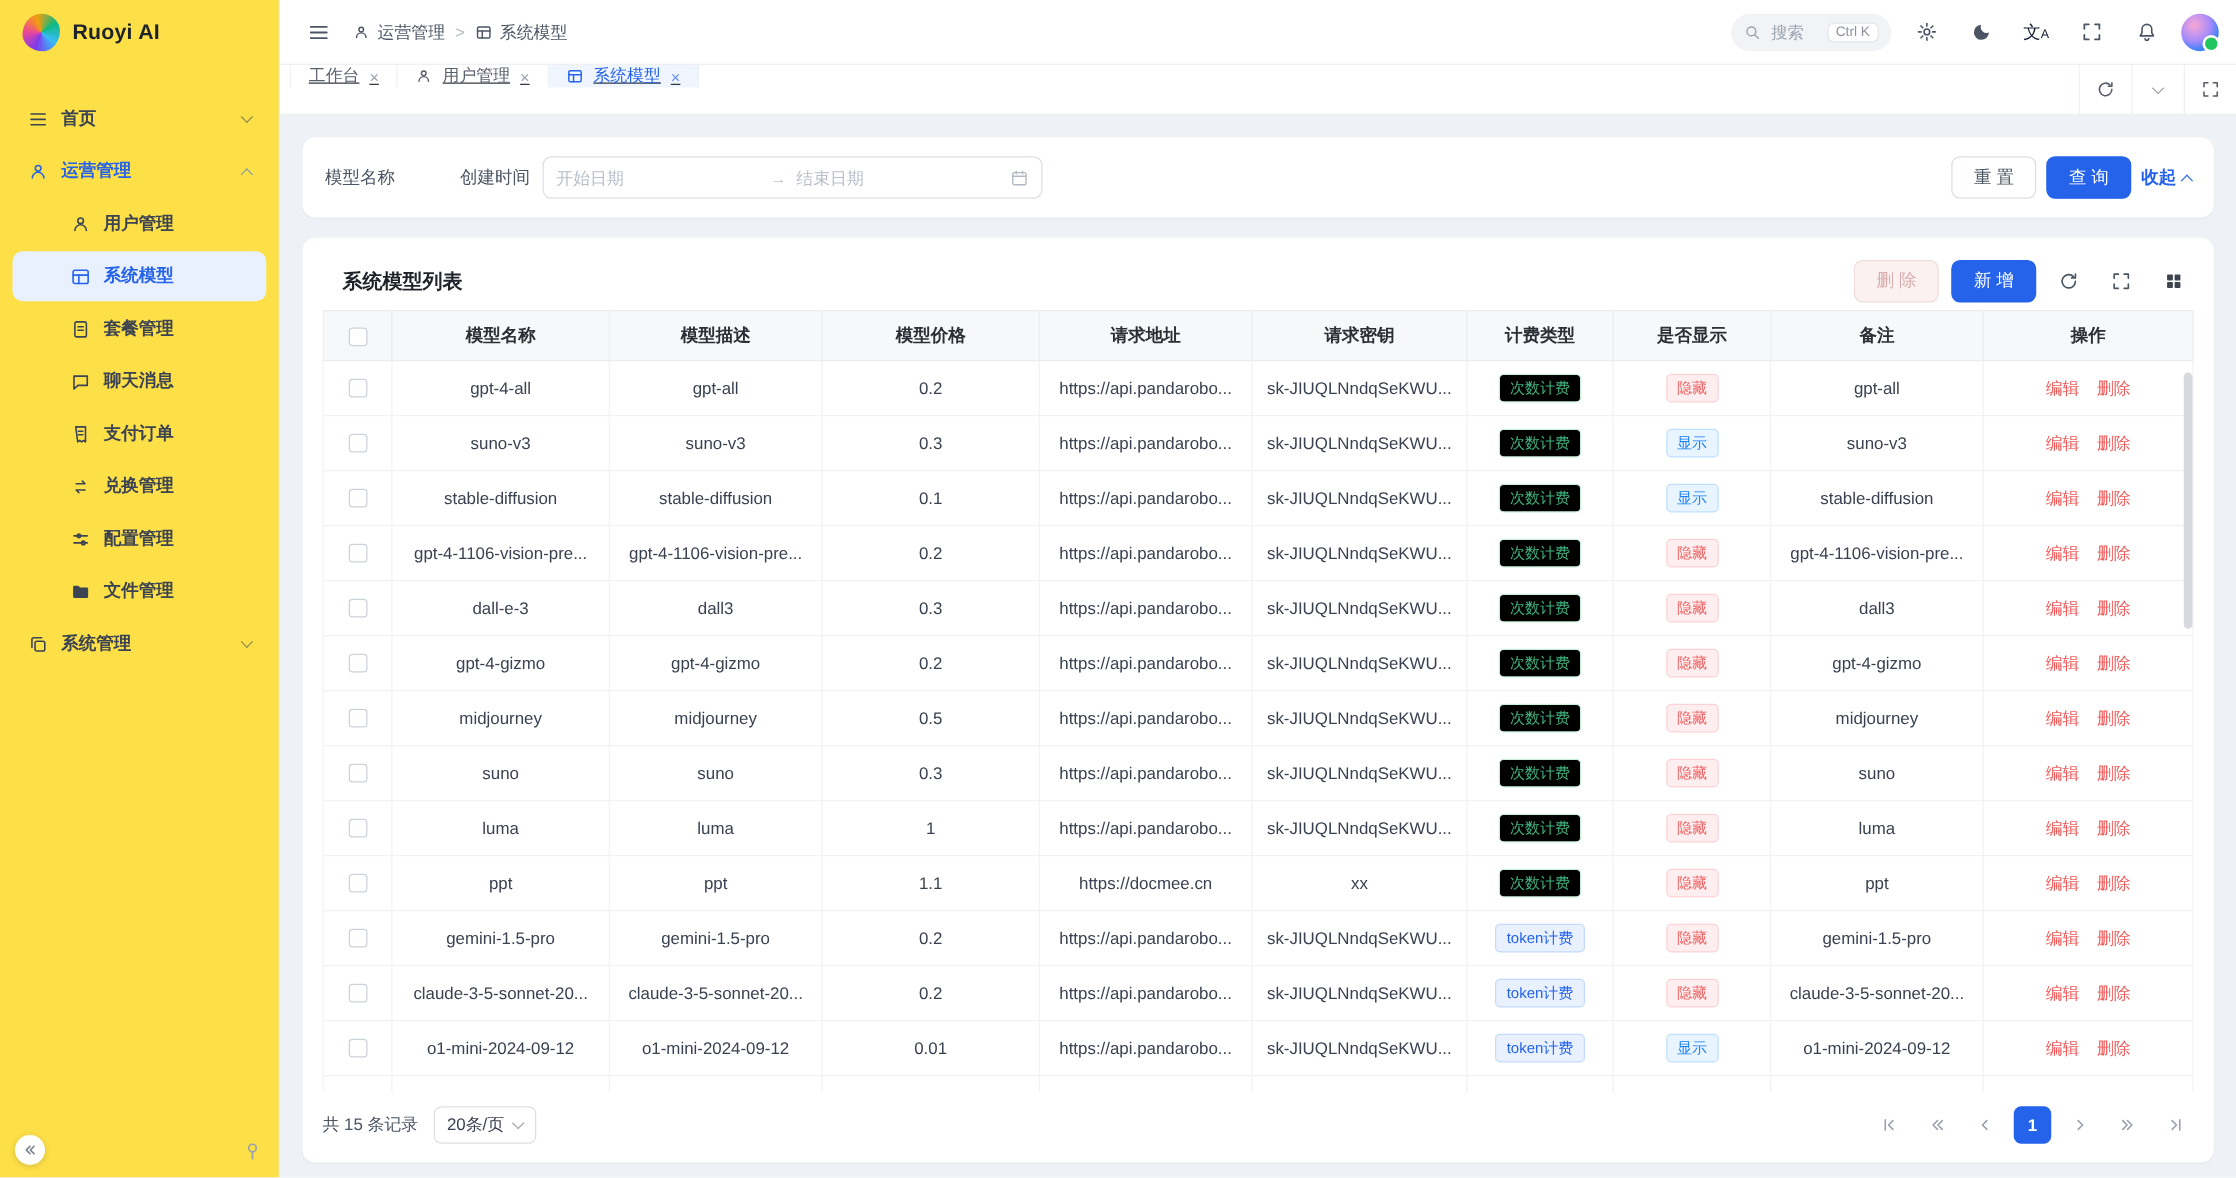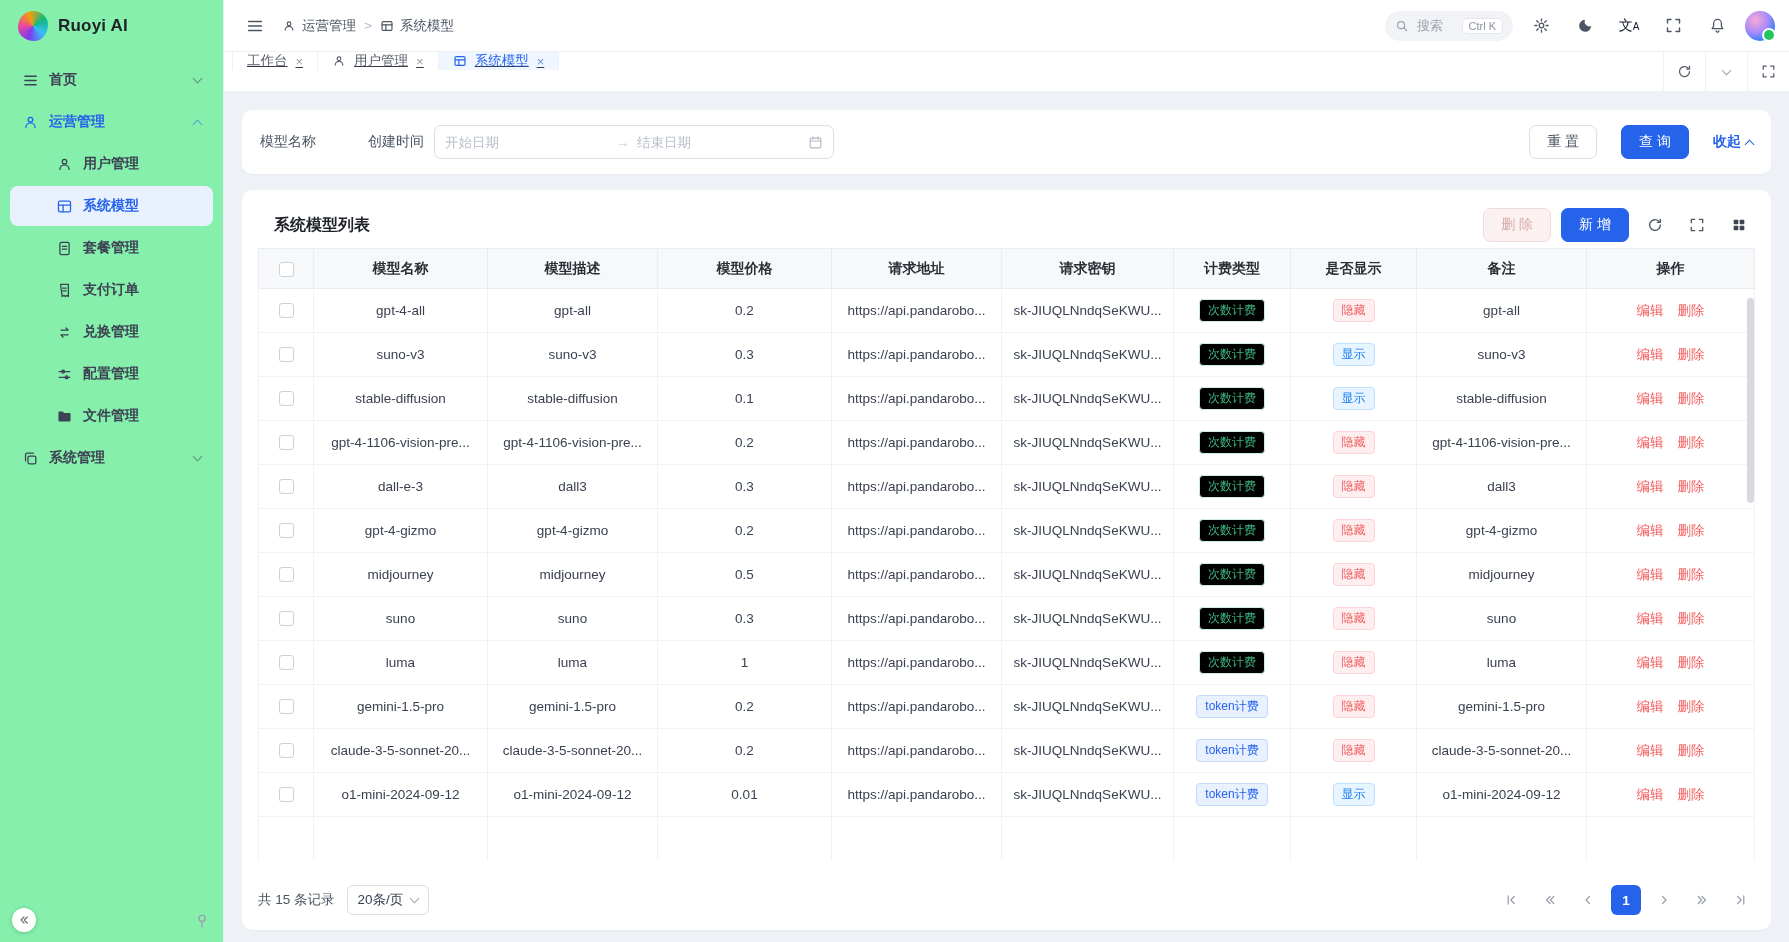--- a/index.html
+++ b/index.html
@@ -2,22 +2,22 @@
 <html><head>
 <meta charset="utf-8">
 <style>
   * { margin:0; padding:0; box-sizing:border-box; }
   html,body { width:1789px; height:942px; overflow:hidden;
     font-family:"Liberation Sans","DejaVu Sans",sans-serif;
     background:#eef1f6; color:#333a45; font-size:14px; }
   .app { display:flex; width:1789px; height:942px; }
 
   
-  .sidebar { width:224px; background:#86efac; border-right:1px solid #e9ecf1;
-    display:flex; flex-direction:column; position:relative; flex:0 0 auto; }
+  .sidebar { width:224px; background:#fde047; border-right:1px solid #e9ecf1;
+    display:flex; flex-direction:column; position:relative; flex:0 0 auto;gap:15px; }
   .logo { height:52px; display:flex; align-items:center; gap:10px; padding:0 18px; cursor:pointer; }
   .logo-mark { width:30px; height:30px; border-radius:50% 50% 46% 54%/55% 45% 55% 45%;
     background:conic-gradient(from 200deg,#7c3aed,#ec4899,#f59e0b,#10b981,#38bdf8,#7c3aed); }
   .logo-text { font-size:17px; font-weight:700; color:#1f2329; letter-spacing:.2px; }
   .menu { flex:1; padding:8px 10px; overflow:hidden; }
   .mi { height:40px; display:flex; align-items:center; gap:10px; padding:0 12px;
     border-radius:8px; color:#3c4352; cursor:pointer; margin-bottom:2px; font-size:14px; }
   .mi .ic { width:17px; height:17px; flex:0 0 auto; }
   .mi .lbl { flex:1; white-space:nowrap;font-weight:bold; }
   .mi.child { padding-left:46px; }
@@ -77,21 +77,21 @@
     font-size:13.5px; color:#333; background:#fff; outline:none; font-family:inherit; }
   .f-input::placeholder { color:#b9bfc9; }
   .date-range { width:400px; height:34px; border:1px solid #dcdfe5; border-radius:7px;
     display:flex; align-items:center; padding:0 10px; gap:8px; }
   .date-range input { border:none; outline:none; flex:1; min-width:0; font-size:13.5px; color:#333;
     font-family:inherit; background:transparent; }
   .date-range input::placeholder { color:#b9bfc9; }
   .range-sep { color:#c3c8d1; font-size:13px; }
   .cal-ic { width:15px; height:15px; color:#b3b9c3; flex:0 0 auto; }
   .gap40 { width:42px; flex:0 0 auto; }
-  .filter-right { margin-left:auto; display:flex; align-items:center; gap:24px; }
+  .filter-right { margin-left:auto; display:flex; align-items:center; gap:8px; }
   .btn { height:34px; padding:0 17px; border-radius:7px; border:1px solid #dcdfe5; background:#fff;
     color:#4b5563; font-size:14px; display:inline-flex; align-items:center; justify-content:center;
     cursor:pointer; white-space:nowrap; font-family:inherit; }
   .btn-primary { background:#2563eb; border-color:#2563eb; color:#fff; }
   .btn-danger-disabled { background:#fbf1f1; border-color:#f1dcdc; color:#d9abab; cursor:not-allowed; }
   .collapse-link { color:#2563eb; display:flex; align-items:center; gap:5px; font-weight:600; cursor:pointer; }
   .collapse-link .chev { opacity:1; }
 
   .table-card { margin-top:16px; flex:1; display:flex; flex-direction:column; min-height:0; padding:12px 16px 4px; }
   .table-toolbar { display:flex; align-items:center; height:46px; flex:0 0 auto; }
@@ -186,20 +186,26 @@
 
       <div class="mi child">
         <svg class="ic" viewBox="0 0 24 24" fill="none" stroke="currentColor" stroke-width="1.8" stroke-linecap="round">
             <rect x="5.5" y="3.5" width="13" height="17" rx="2"></rect>
             <line x1="9" y1="9" x2="15" y2="9"></line>
             <line x1="9" y1="13" x2="15" y2="13"></line>
           </svg>
         <span class="lbl">套餐管理</span>
       </div>
 
+      <div class="mi child">
+        <svg class="ic" viewBox="0 0 24 24" fill="none" stroke="currentColor" stroke-width="1.8" stroke-linejoin="round">
+            <path d="M4.5 5.5h15v10.5H9l-4.5 4z"></path>
+          </svg>
+        <span class="lbl">聊天消息</span>
+      </div>
 
       <div class="mi child">
         <svg class="ic" viewBox="0 0 24 24" fill="none" stroke="currentColor" stroke-width="1.8" stroke-linecap="round" stroke-linejoin="round">
             <path d="M6.5 3.5h11v17l-2.2-1.6-2.1 1.6-2.2-1.6-2.3 1.6z"></path>
             <line x1="9.5" y1="8.5" x2="14.5" y2="8.5"></line>
             <line x1="9.5" y1="12.5" x2="14.5" y2="12.5"></line>
           </svg>
         <span class="lbl">支付订单</span>
       </div>
 
@@ -573,20 +579,34 @@
     <td>sk-JIUQLNndqSeKWU...</td>
     <td><span class="tag tag-green">次数计费</span></td>
     <td><span class="tag tag-red">隐藏</span></td>
     <td>luma</td>
     <td>
       <span class="op op-edit">编辑</span><span class="op op-del">删除</span>
     </td>
   </tr>
                 <tr>
     <td><span class="cb"></span></td>
+    <td>ppt</td>
+    <td>ppt</td>
+    <td>1.1</td>
+    <td>https://docmee.cn</td>
+    <td>xx</td>
+    <td><span class="tag tag-green">次数计费</span></td>
+    <td><span class="tag tag-red">隐藏</span></td>
+    <td>ppt</td>
+    <td>
+      <span class="op op-edit">编辑</span><span class="op op-del">删除</span>
+    </td>
+  </tr>
+                <tr>
+    <td><span class="cb"></span></td>
     <td>gemini-1.5-pro</td>
     <td>gemini-1.5-pro</td>
     <td>0.2</td>
     <td>https://api.pandarobo...</td>
     <td>sk-JIUQLNndqSeKWU...</td>
     <td><span class="tag tag-blue">token计费</span></td>
     <td><span class="tag tag-red">隐藏</span></td>
     <td>gemini-1.5-pro</td>
     <td>
       <span class="op op-edit">编辑</span><span class="op op-del">删除</span>

